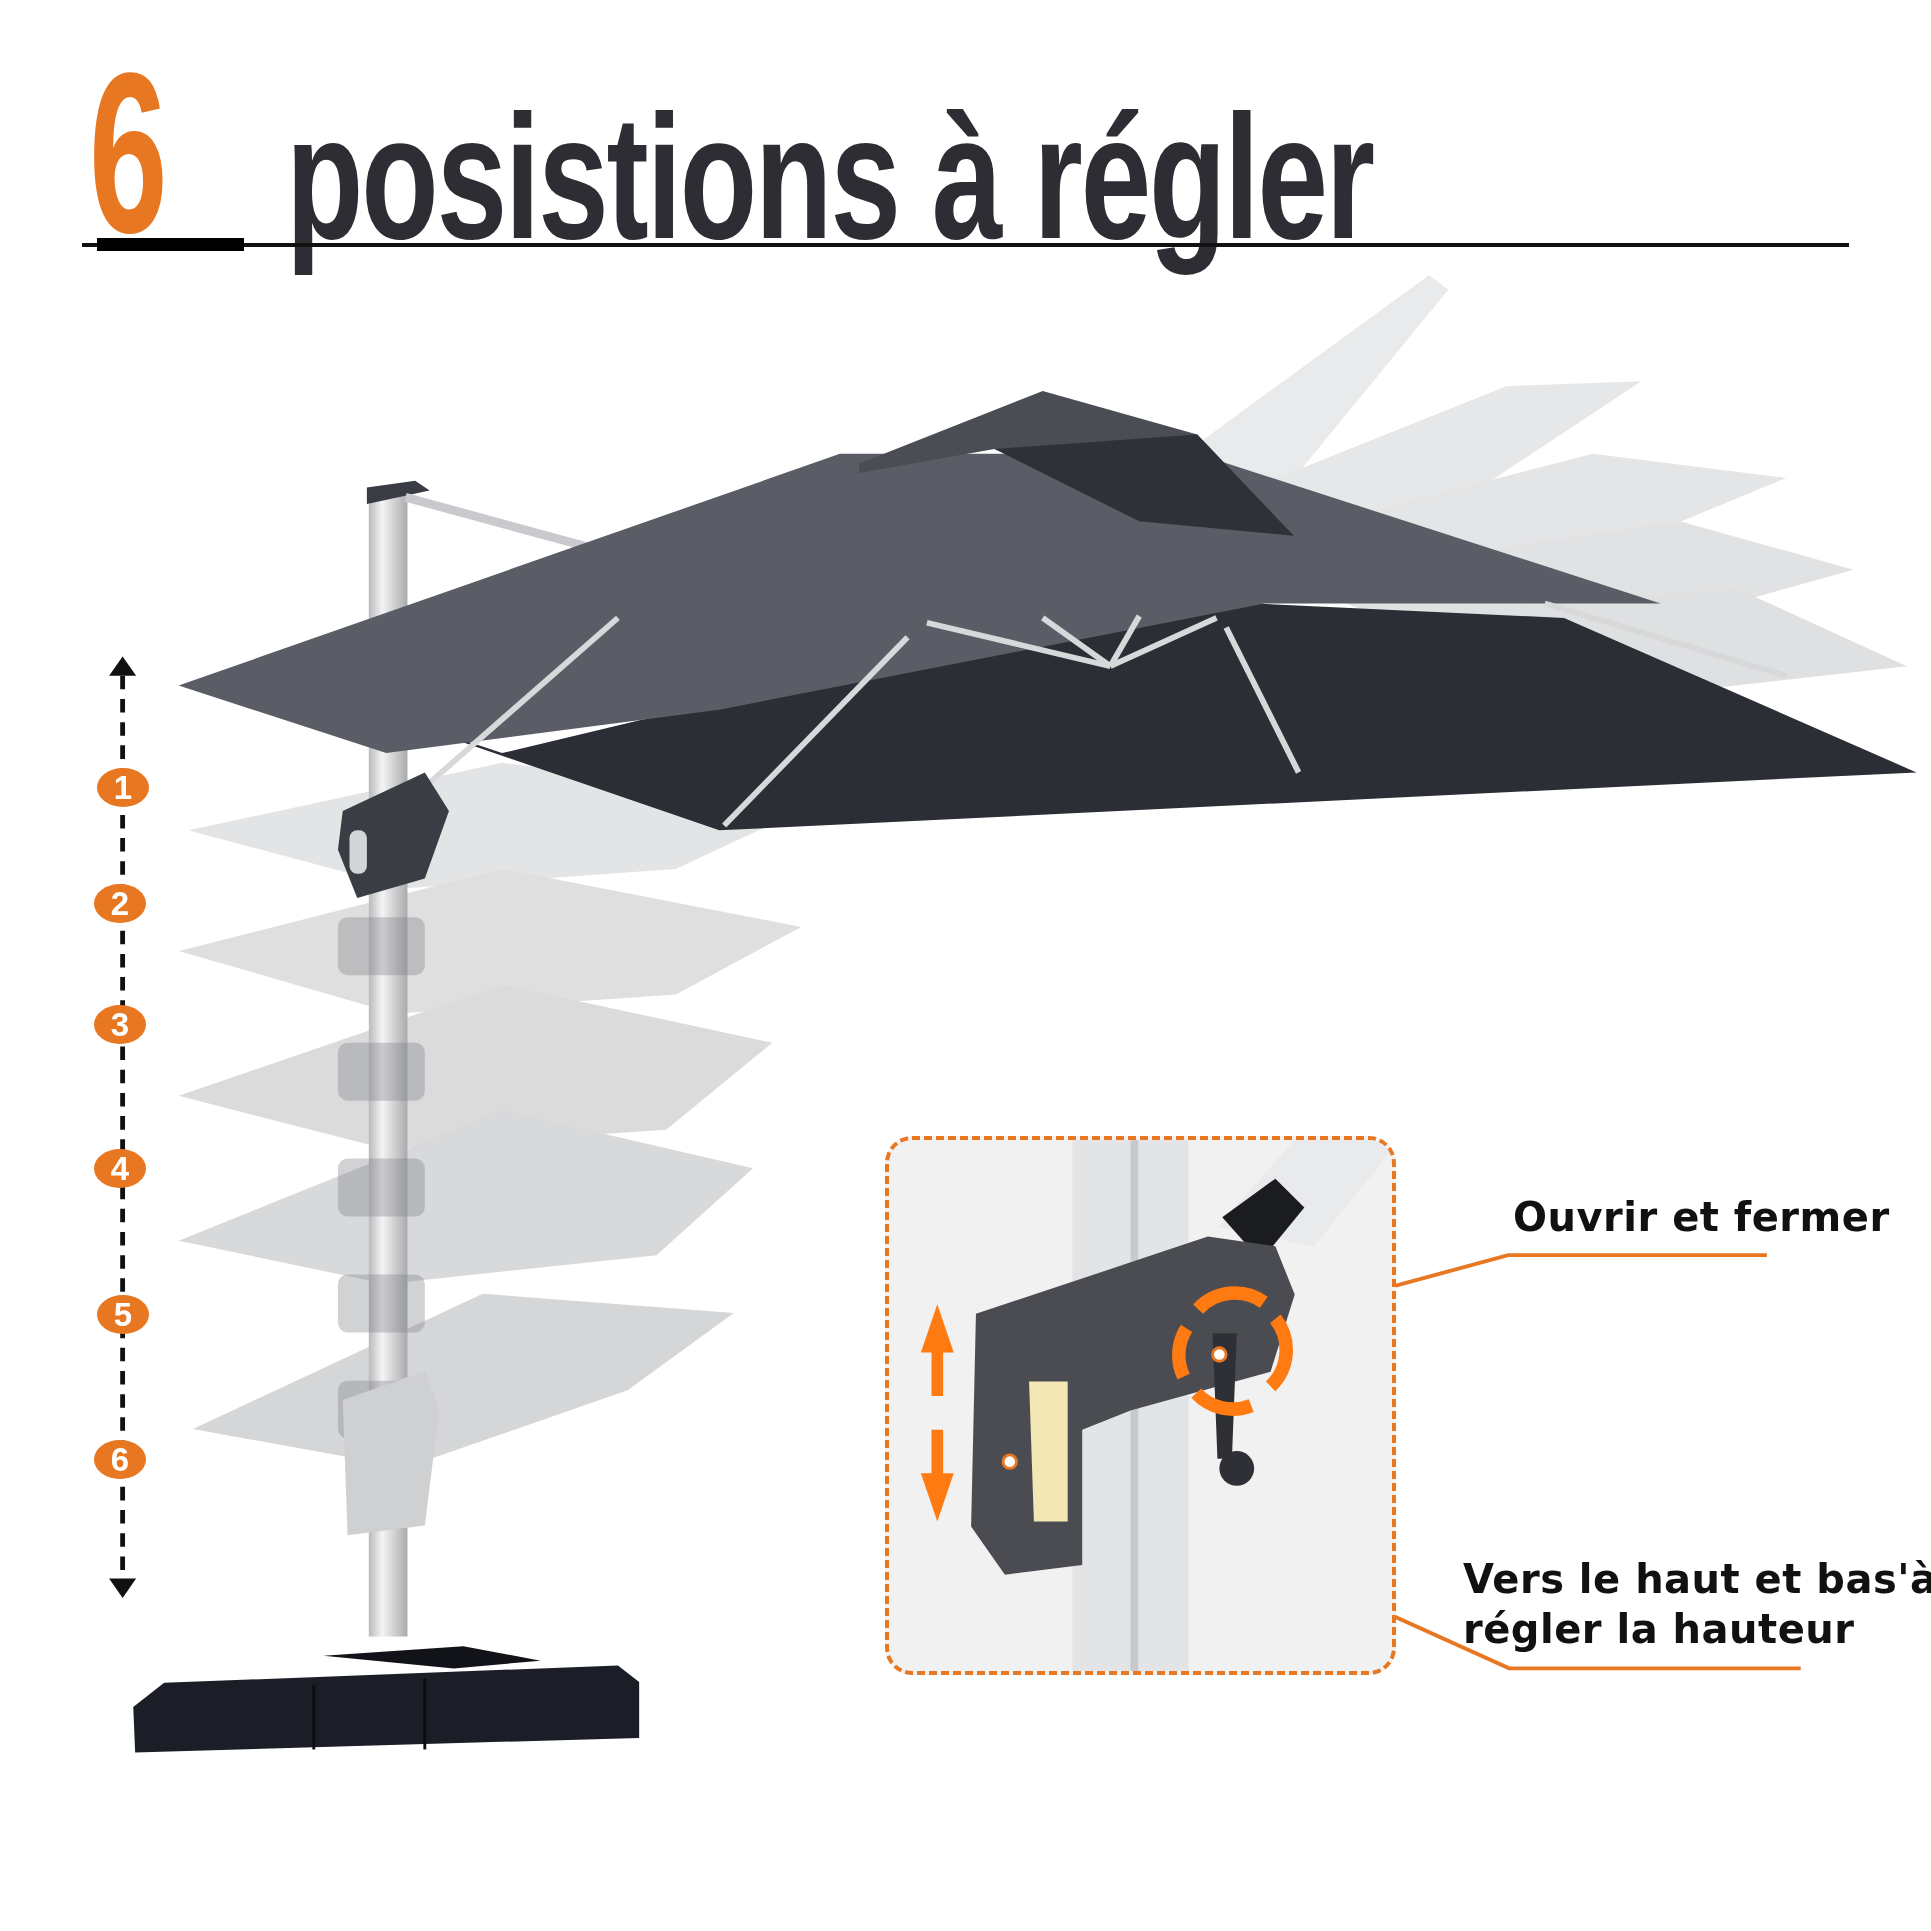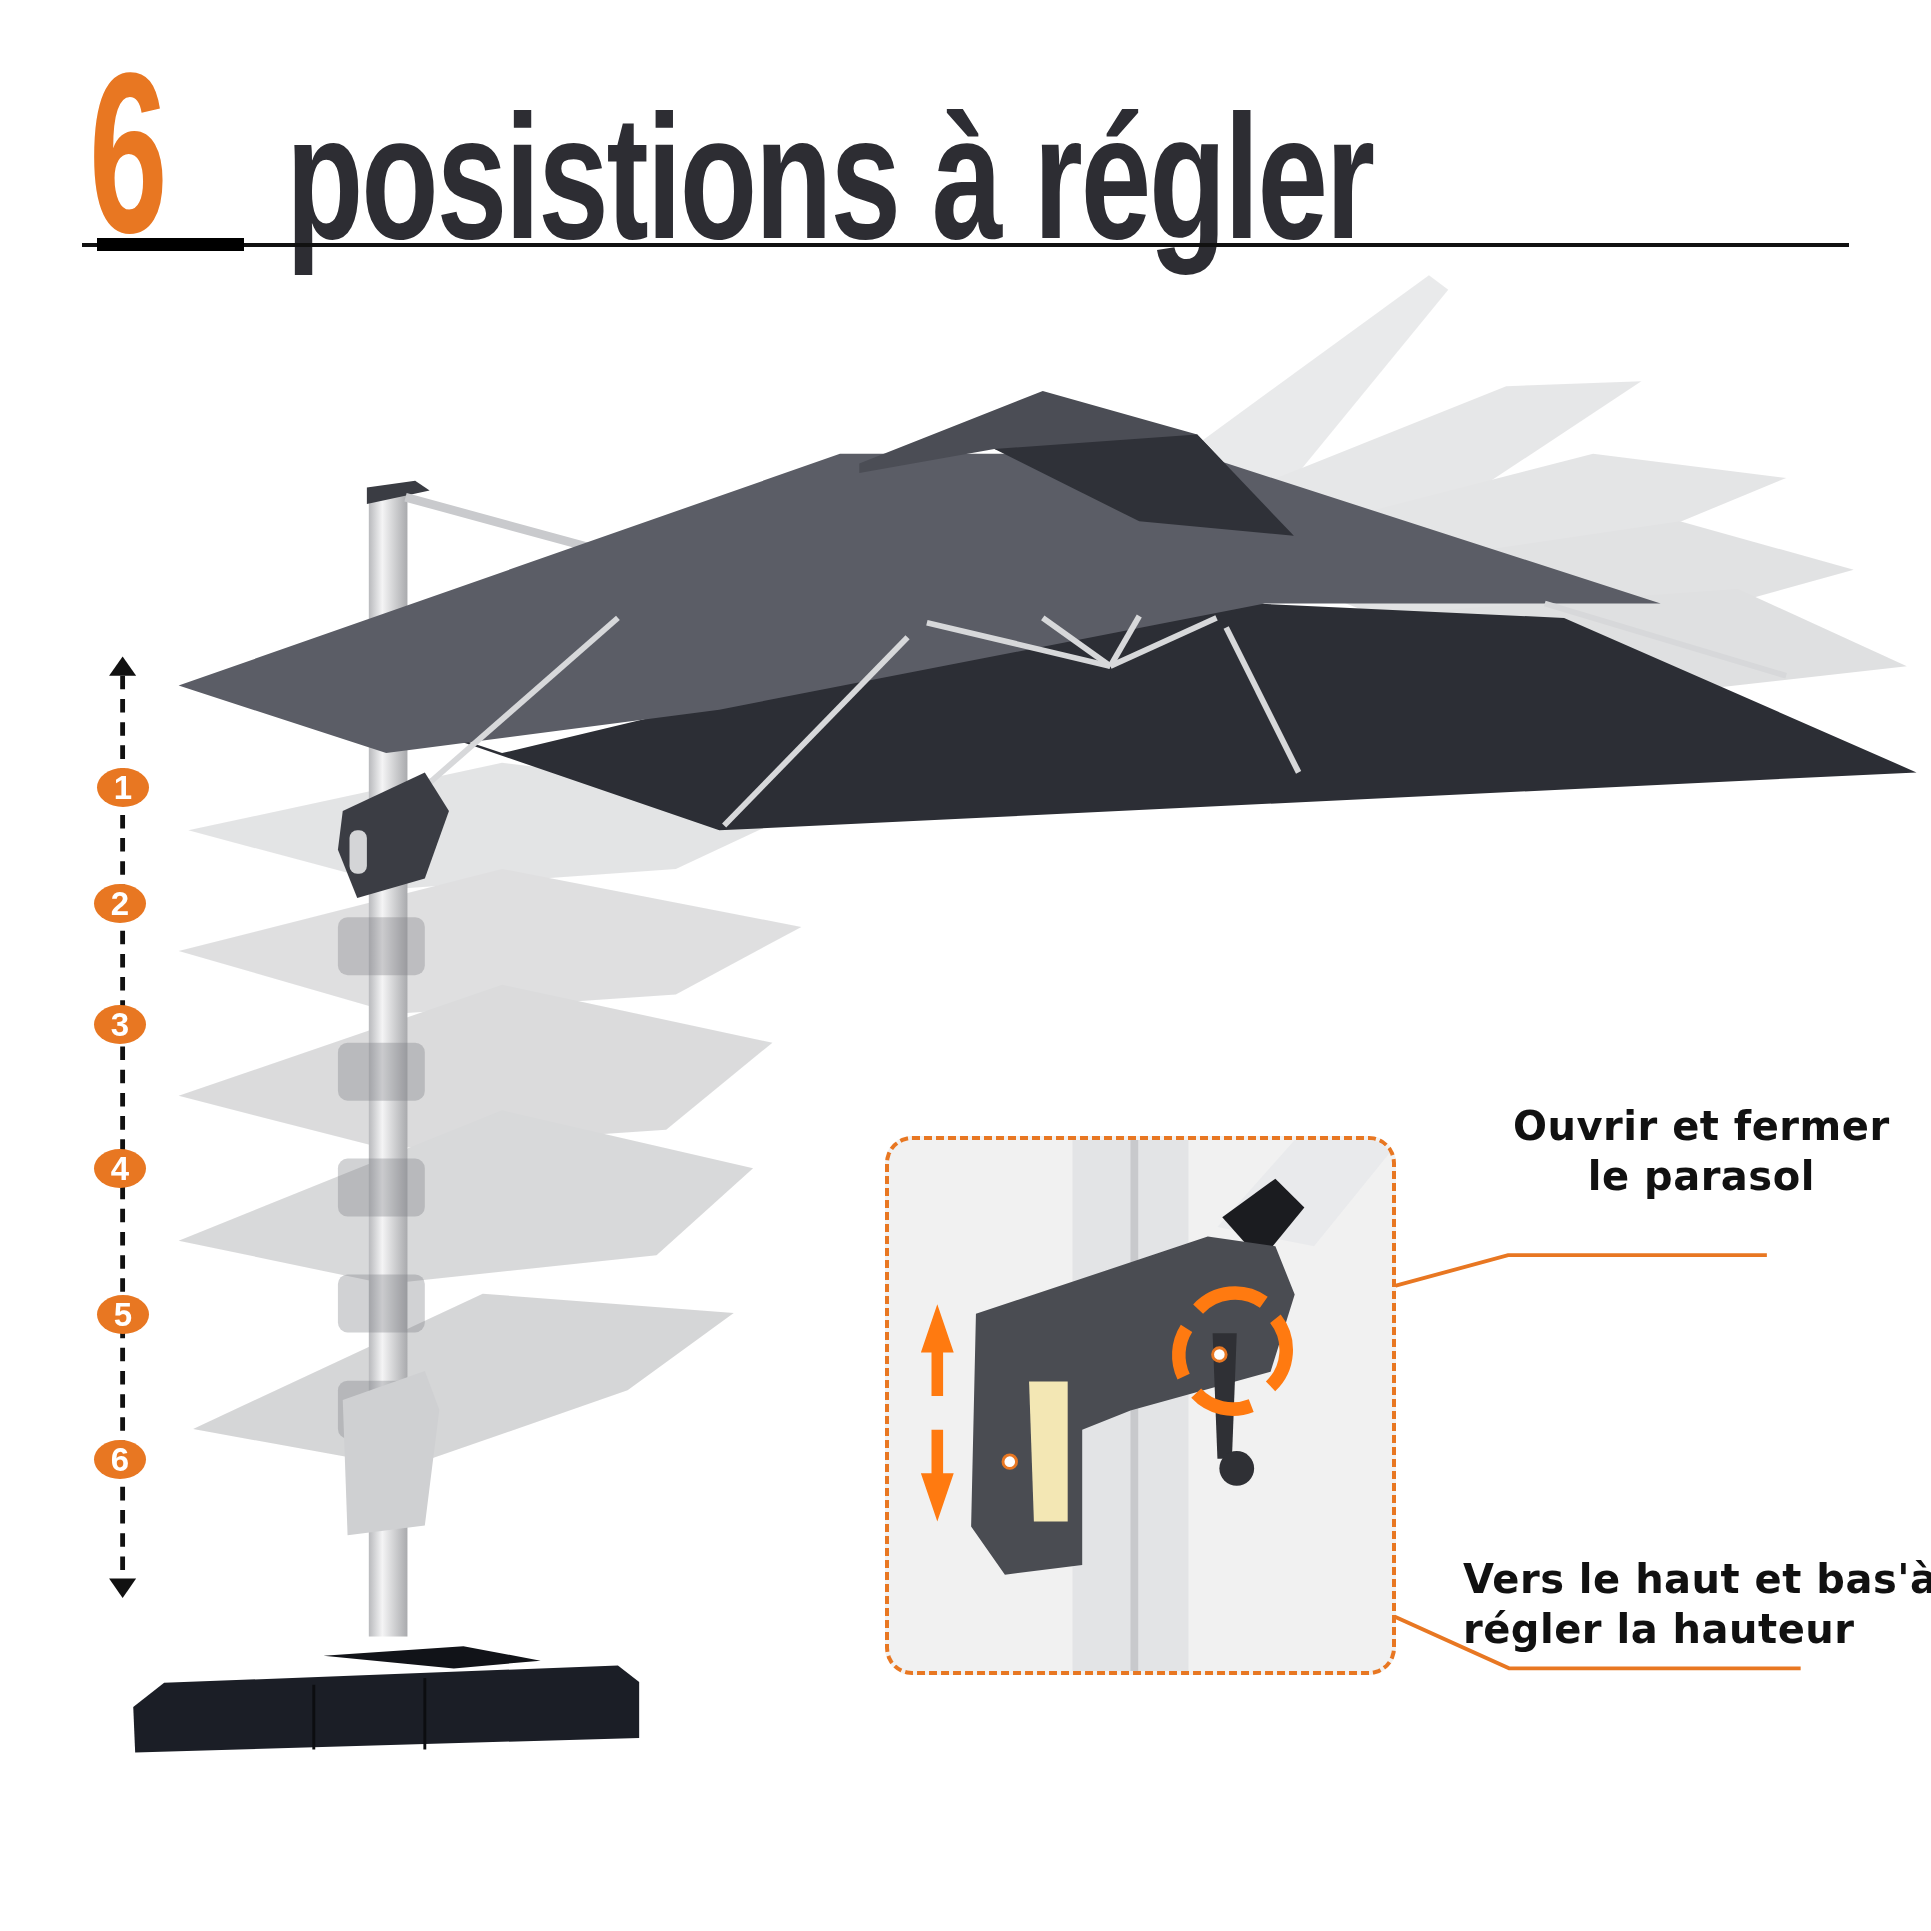--- a/index.html
+++ b/index.html
@@ -16,21 +16,21 @@
     font-family: "Liberation Sans", sans-serif; line-height: 1; letter-spacing: -2.9px;
     transform: scaleX(0.72); transform-origin: left top; white-space: nowrap;
   }
   #title-rule { left: 82px; top: 243px; width: 1767px; height: 3.9px; background: #111; }
   #title-accent { left: 97px; top: 238px; width: 147px; height: 12.6px; background: #000; }
   .scene { left: 0; top: 0; width: 1931px; height: 1931px; }
   .label {
     color: #111; font-weight: 700; font-size: 40px; line-height: 50px;
     font-family: "DejaVu Sans", sans-serif; white-space: nowrap; letter-spacing: 0.5px;
   }
-  #label-open { left: 1513px; top: 1101px; text-align: center; }
+  #label-open { left: 1513px; top: 1192px; }
   #label-height { left: 1463px; top: 1554px; }
   .pos-marker {
     width: 52px; height: 39px; border-radius: 50%; background: #e87722;
     color: #fff; font-weight: 700; font-size: 33px; line-height: 39px; text-align: center;
     font-family: "Liberation Sans", sans-serif;
   }
   #callout-box {
     left: 885px; top: 1136px; width: 511px; height: 539px;
     border: 4.8px dashed #e87722; border-radius: 27px; box-sizing: border-box;
     background: #f1f1f1; overflow: hidden;
@@ -161,19 +161,18 @@
 
     <g fill="#ff7a10">
       <polygon points="33,220 50,170 67,220 56,220 56,265 44,265 44,220"></polygon>
       <polygon points="33,345 50,395 67,345 56,345 56,300 44,300 44,345"></polygon>
     </g>
   </svg>
 </div>
 
 <div class="abs label" id="label-open">
   <div>Ouvrir et fermer</div>
-  <div>le parasol</div>
 </div>
 <div class="abs label" id="label-height">
   <div>Vers le haut et bas'à</div>
   <div>régler la hauteur</div>
 </div>
 
 
 </body></html>

